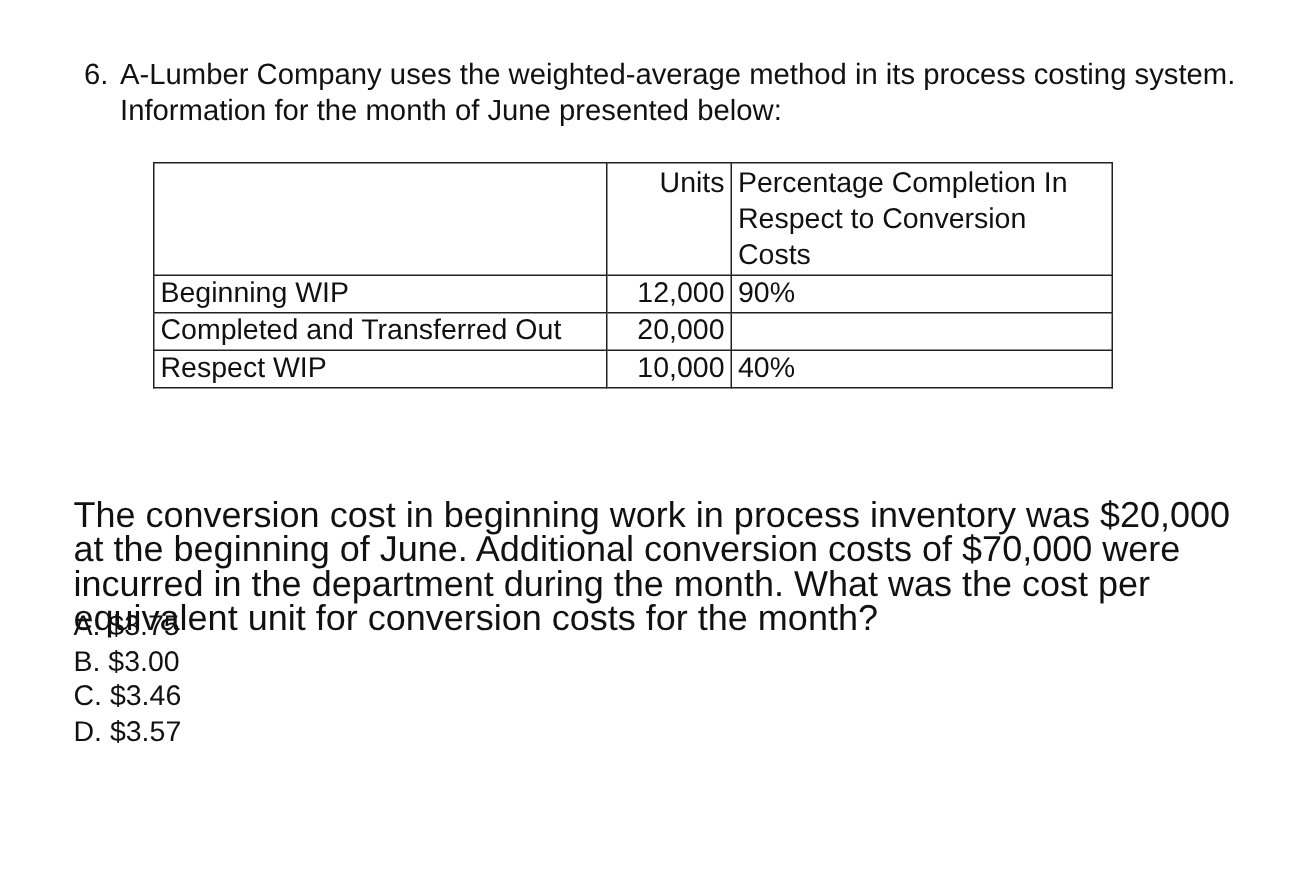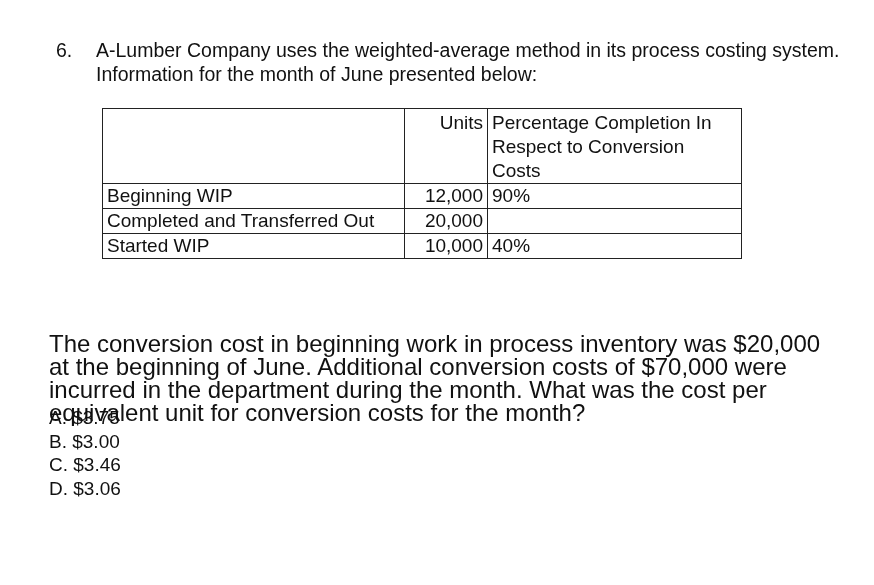--- a/index.html
+++ b/index.html
@@ -4,21 +4,21 @@
   <style>
     html, body { margin: 0; padding: 0; background: #ffffff; }
     body {
       width: 874px; height: 585px; position: relative; overflow: hidden;
       font-family: "Liberation Sans", sans-serif; color: #111111;
     }
     .q-head {
       position: absolute; left: 56px; top: 38px; font-size: 19.5px; line-height: 24px;
     }
     .q-head .num { position: absolute; left: 0; top: 0; }
-    .q-head .txt { position: absolute; left: 40px; top: 0; width: 760px; }
+    .q-head .txt { position: absolute; left: 24px; top: 0; width: 760px; }
     table.data {
       position: absolute; left: 102px; top: 108px; border-collapse: collapse;
       font-size: 19px; line-height: 24px;
     }
     table.data td {
       border: 1px solid #222; padding: 0 4px; vertical-align: top;
     }
     td.label { width: 293px; padding-left: 10px; }
     td.units { width: 74px; text-align: right; padding-right: 10px; }
     td.pct { width: 245px; }
@@ -53,27 +53,27 @@
     <td class="label">Beginning WIP</td>
     <td class="units">12,000</td>
     <td class="pct">90%</td>
   </tr>
   <tr>
     <td class="label">Completed and Transferred Out</td>
     <td class="units">20,000</td>
     <td class="pct"></td>
   </tr>
   <tr>
-    <td class="label">Started WIP</td>
+    <td class="label">Respect WIP</td>
     <td class="units">10,000</td>
     <td class="pct">40%</td>
   </tr>
 </tbody>
   </table>
 
 <div class="para">The conversion cost in beginning work in process inventory was $20,000 at the beginning of June. Additional conversion costs of $70,000 were incurred in the department during the month. What was the cost per equivalent unit for conversion costs for the month?</div>
 
 <div class="opts">
   <span class="opt"><span>A.</span> <span>$3.75</span></span>
   <span class="opt"><span>B.</span> <span>$3.00</span></span>
   <span class="opt"><span>C.</span> <span>$3.46</span></span>
-  <span class="opt"><span>D.</span> <span>$3.06</span></span>
+  <span class="opt"><span>D.</span> <span>$3.57</span></span>
 </div>
 
 </body></html>

